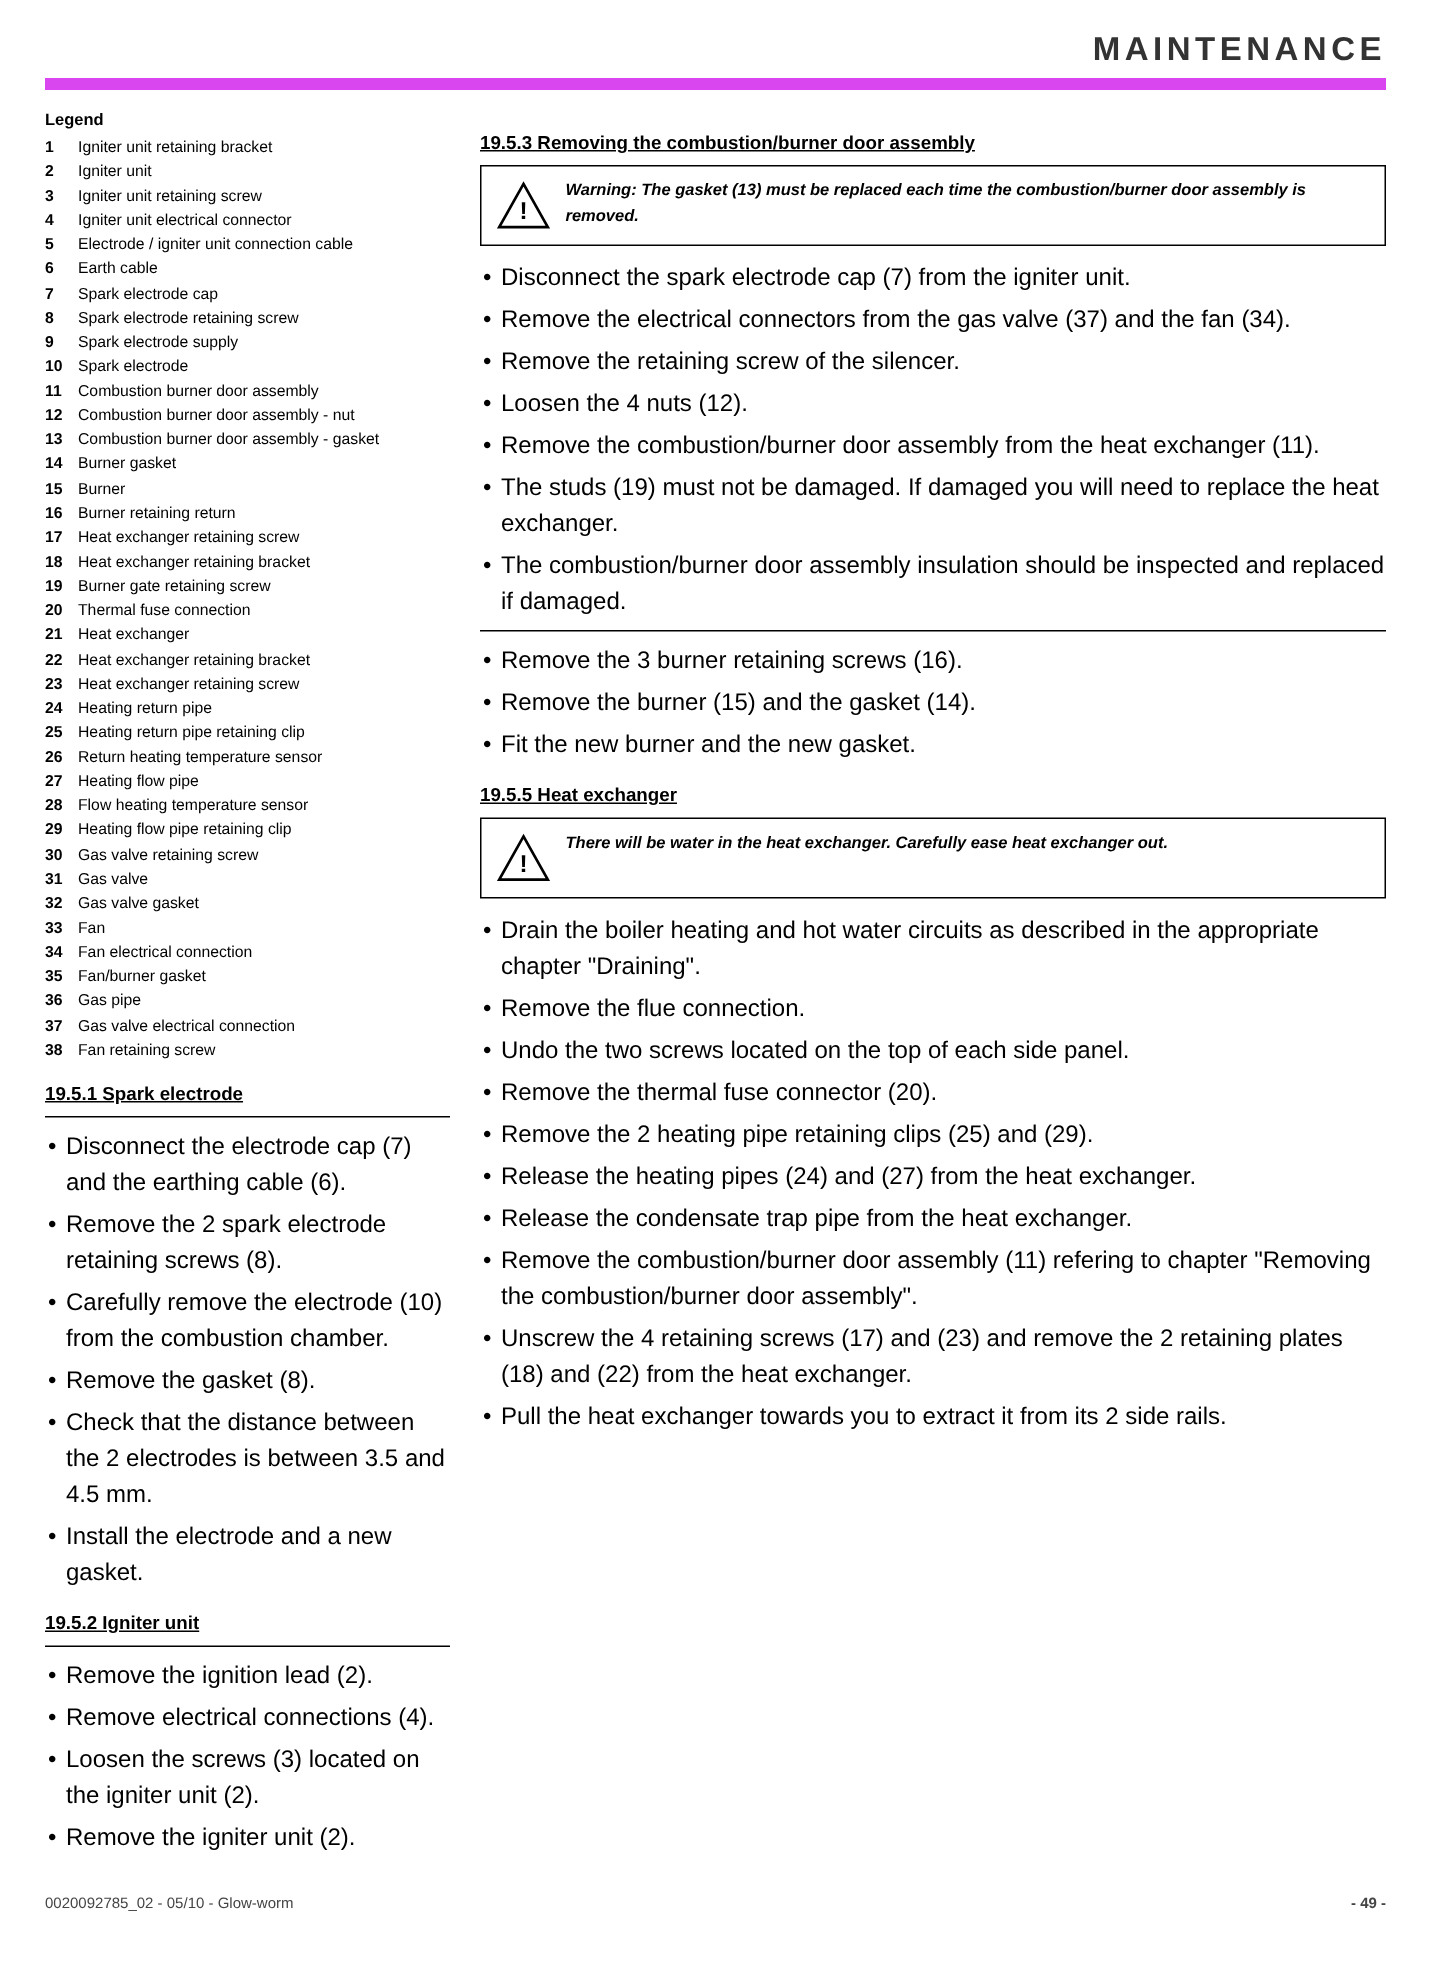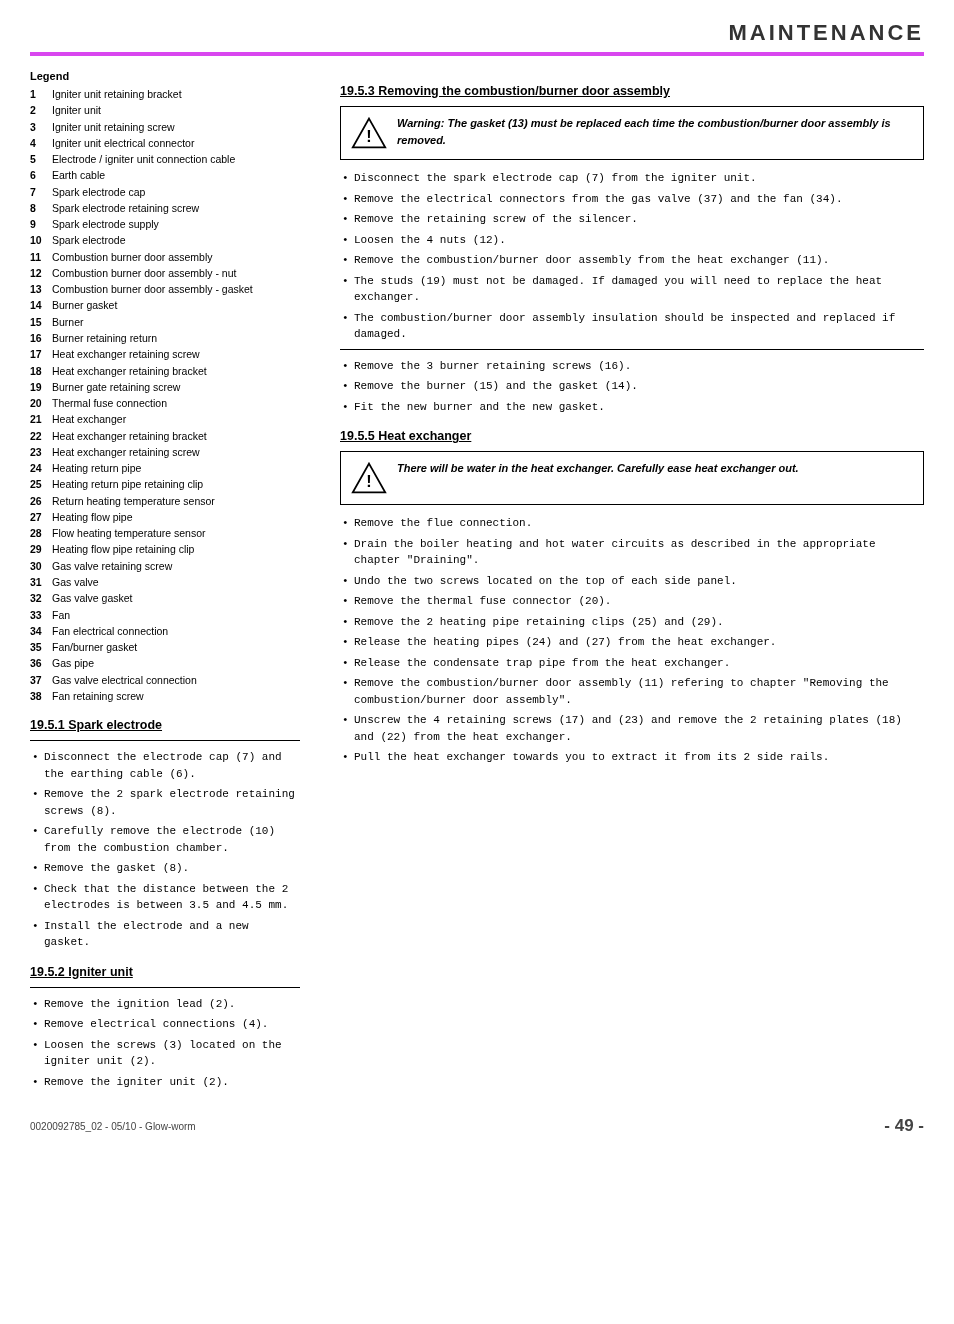--- a/index.html
+++ b/index.html
@@ -11,27 +11,27 @@
       width: 954px;
       min-height: 1324px;
       padding: 20px 30px 30px 30px;
     }
     .page-header {
       text-align: right;
       font-size: 22px;
       font-weight: bold;
       letter-spacing: 3px;
       color: #333;
-      border-bottom: 4px solid #d946ef;
+      border-bottom: 8px solid #d946ef;
       padding-bottom: 6px;
       margin-bottom: 14px;
     }
     .two-col {
       display: flex;
-      gap: 40px;
+      gap: 20px;
     }
     .left-col {
       width: 270px;
       flex-shrink: 0;
     }
     .right-col {
       flex: 1;
     }
     .legend-title {
       font-weight: bold;
@@ -63,26 +63,25 @@
       border: none;
       border-top: 1px solid #000;
       margin: 6px 0 8px 0;
     }
     .bullet-list {
       list-style: none;
       padding: 0;
       margin: 0;
     }
     .bullet-list li {
-      font-size: 11px;
+      font-size: 16px;
       line-height: 1.5;
       padding-left: 14px;
       position: relative;
       margin-bottom: 4px;
-      font-family: Liberation Mono, monospace;
     }
     .bullet-list li::before {
       content: '•';
       position: absolute;
       left: 2px;
     }
     .warning-box {
       border: 1px solid #000;
       padding: 8px 10px;
       display: flex;
@@ -105,21 +104,21 @@
     .page-footer {
       margin-top: 22px;
       display: flex;
       justify-content: space-between;
       align-items: center;
       font-size: 10px;
       color: #444;
     }
     .footer-page {
       font-weight: bold;
-      font-size: 17px;
+      font-size: 10px;
       text-align: right;
     }
   </style>
 </head>
 <body>
 
 <div class="page-header">
   <span>MAINTENANCE</span>
 </div>
 
@@ -343,22 +342,22 @@
     <div>
       <div class="section-heading">19.5.5    Heat exchanger</div>
       <div class="warning-box">
         <svg class="warning-icon" viewBox="0 0 40 40" xmlns="http://www.w3.org/2000/svg">
           <polygon points="20,4 38,36 2,36" fill="none" stroke="#000" stroke-width="2"></polygon>
           <text x="20" y="30" text-anchor="middle" font-size="18" font-weight="bold" fill="#000">!</text>
         </svg>
         <div class="warning-text">There will be water in the heat exchanger. Carefully ease heat exchanger out.</div>
       </div>
       <ul class="bullet-list" id="s5-bullets">
+          <li>Drain the boiler heating and hot water circuits as described in the appropriate chapter "Draining".</li>
           <li>Remove the flue connection.</li>
-          <li>Drain the boiler heating and hot water circuits as described in the appropriate chapter "Draining".</li>
           <li>Undo the two screws located on the top of each side panel.</li>
           <li>Remove the thermal fuse connector (20).</li>
           <li>Remove the 2 heating pipe retaining clips (25) and (29).</li>
           <li>Release the heating pipes (24) and (27) from the heat exchanger.</li>
           <li>Release the condensate trap pipe from the heat exchanger.</li>
           <li>Remove the combustion/burner door assembly (11) refering to chapter "Removing the combustion/burner door assembly".</li>
           <li>Unscrew the 4 retaining screws (17) and (23) and remove the 2 retaining plates (18) and (22) from the heat exchanger.</li>
           <li>Pull the heat exchanger towards you to extract it from its 2 side rails.</li>
         </ul>
     </div>

